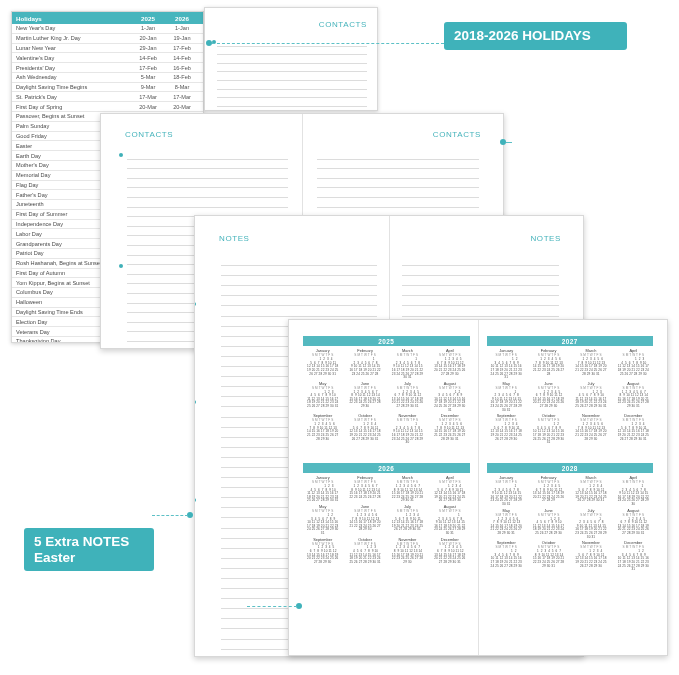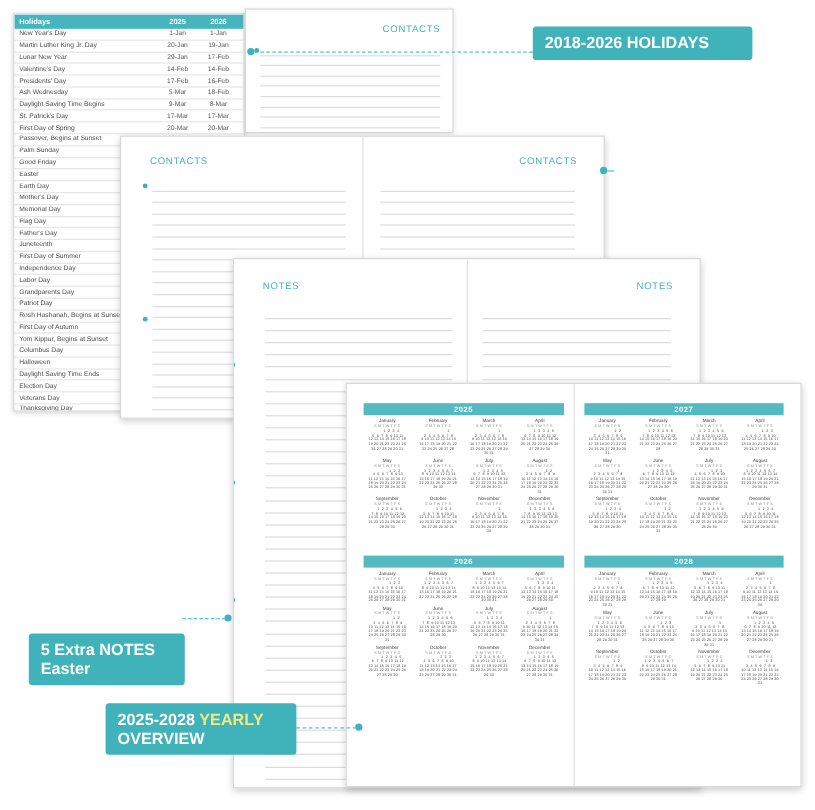--- a/index.html
+++ b/index.html
@@ -897,18 +897,14 @@
 
   <div class="ldot" style="left:187px;top:512px;"></div>
   <div class="leader" style="left:152px;top:515px;width:36px;"></div>
   <div class="callout" style="left:24px;top:486px;width:130px;margin-top:42px;">
     <span>5 Extra NOTES</span><br>
     <span>Easter</span>
   </div>
 
   <div class="ldot" style="left:296px;top:603px;"></div>
   <div class="leader" style="left:247px;top:606px;width:50px;"></div>
-  <div class="callout" style="left:88px;top:586px;width:159px;">
-    <span>2025-2028 </span><span class="accent">YEARLY</span><br>
-    <span>OVERVIEW</span>
-  </div>
 
 </div>
 
 </body></html>

